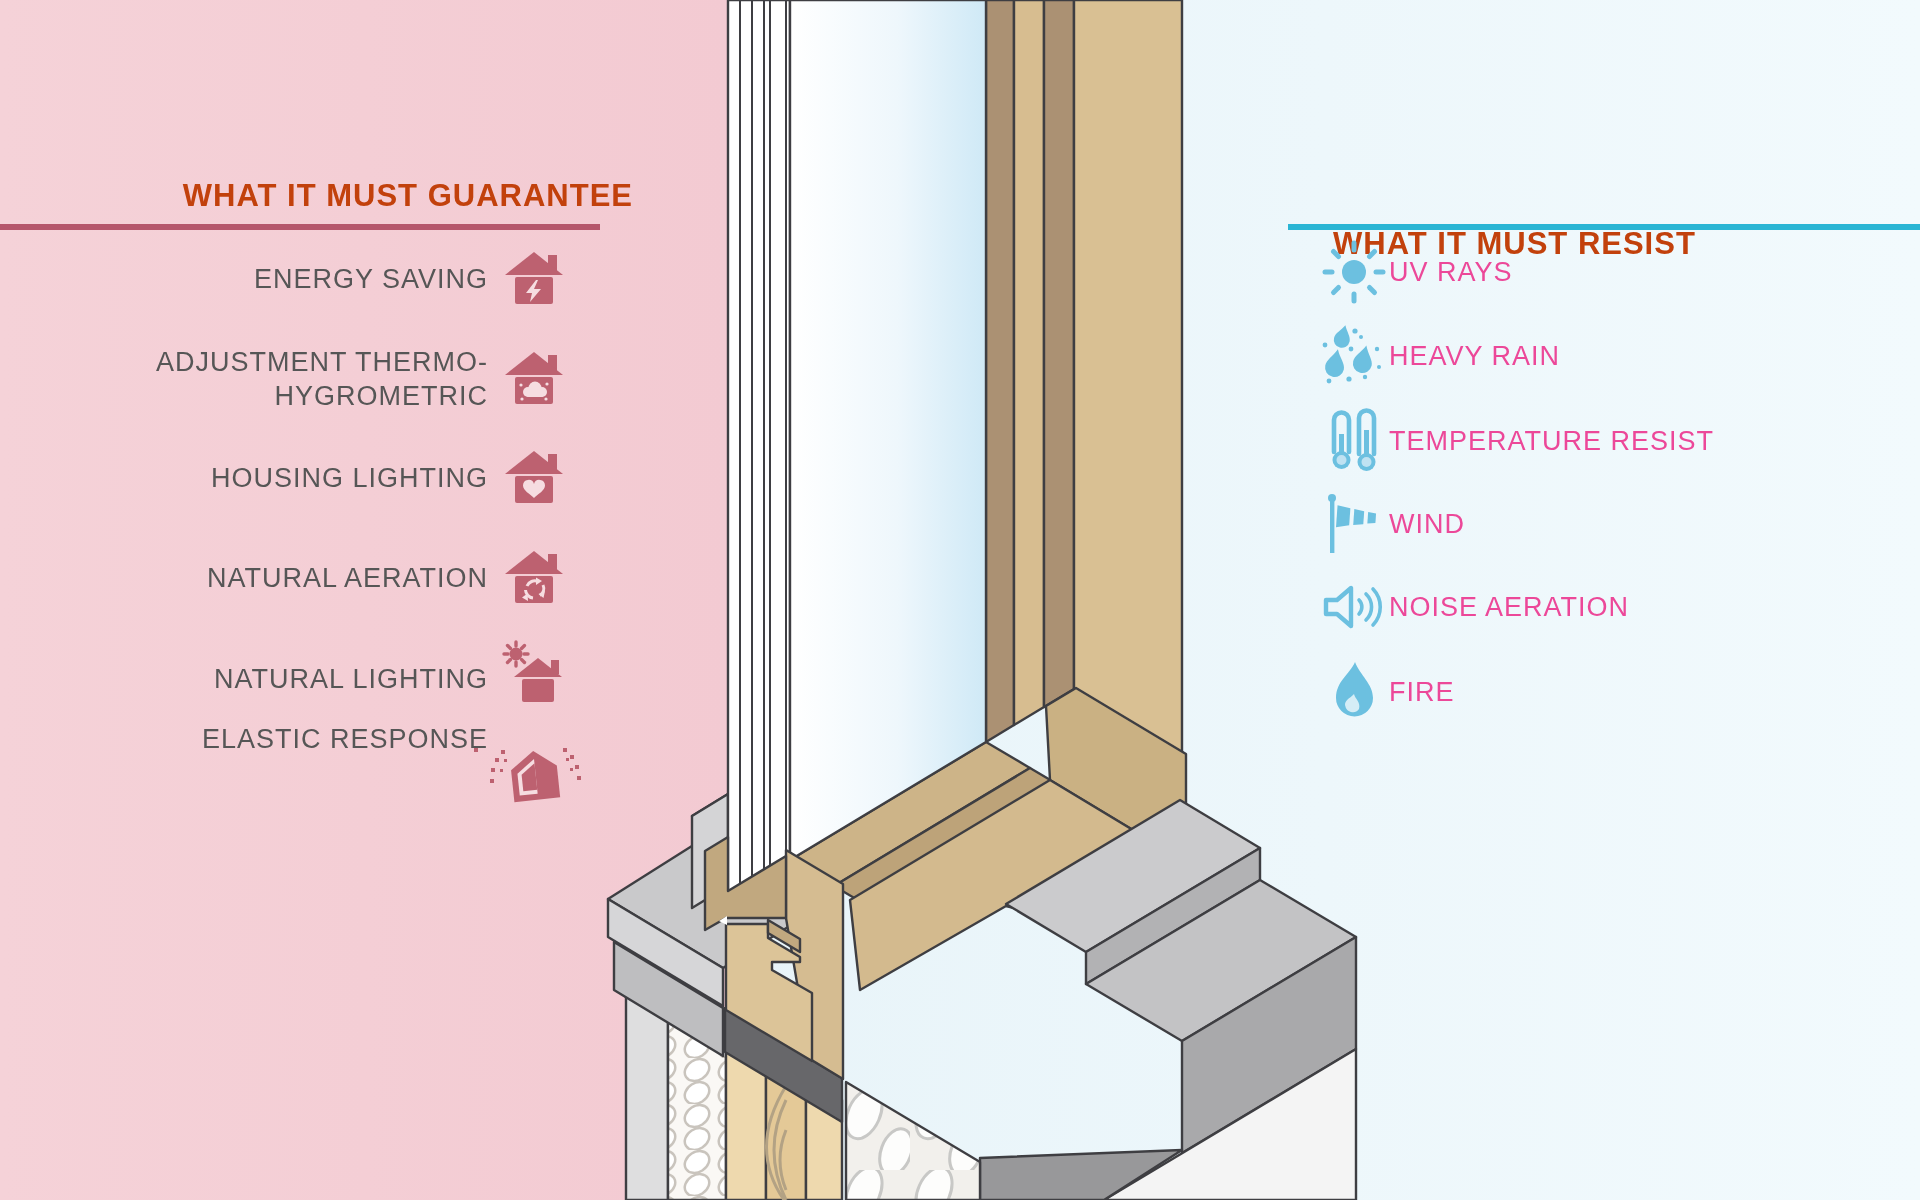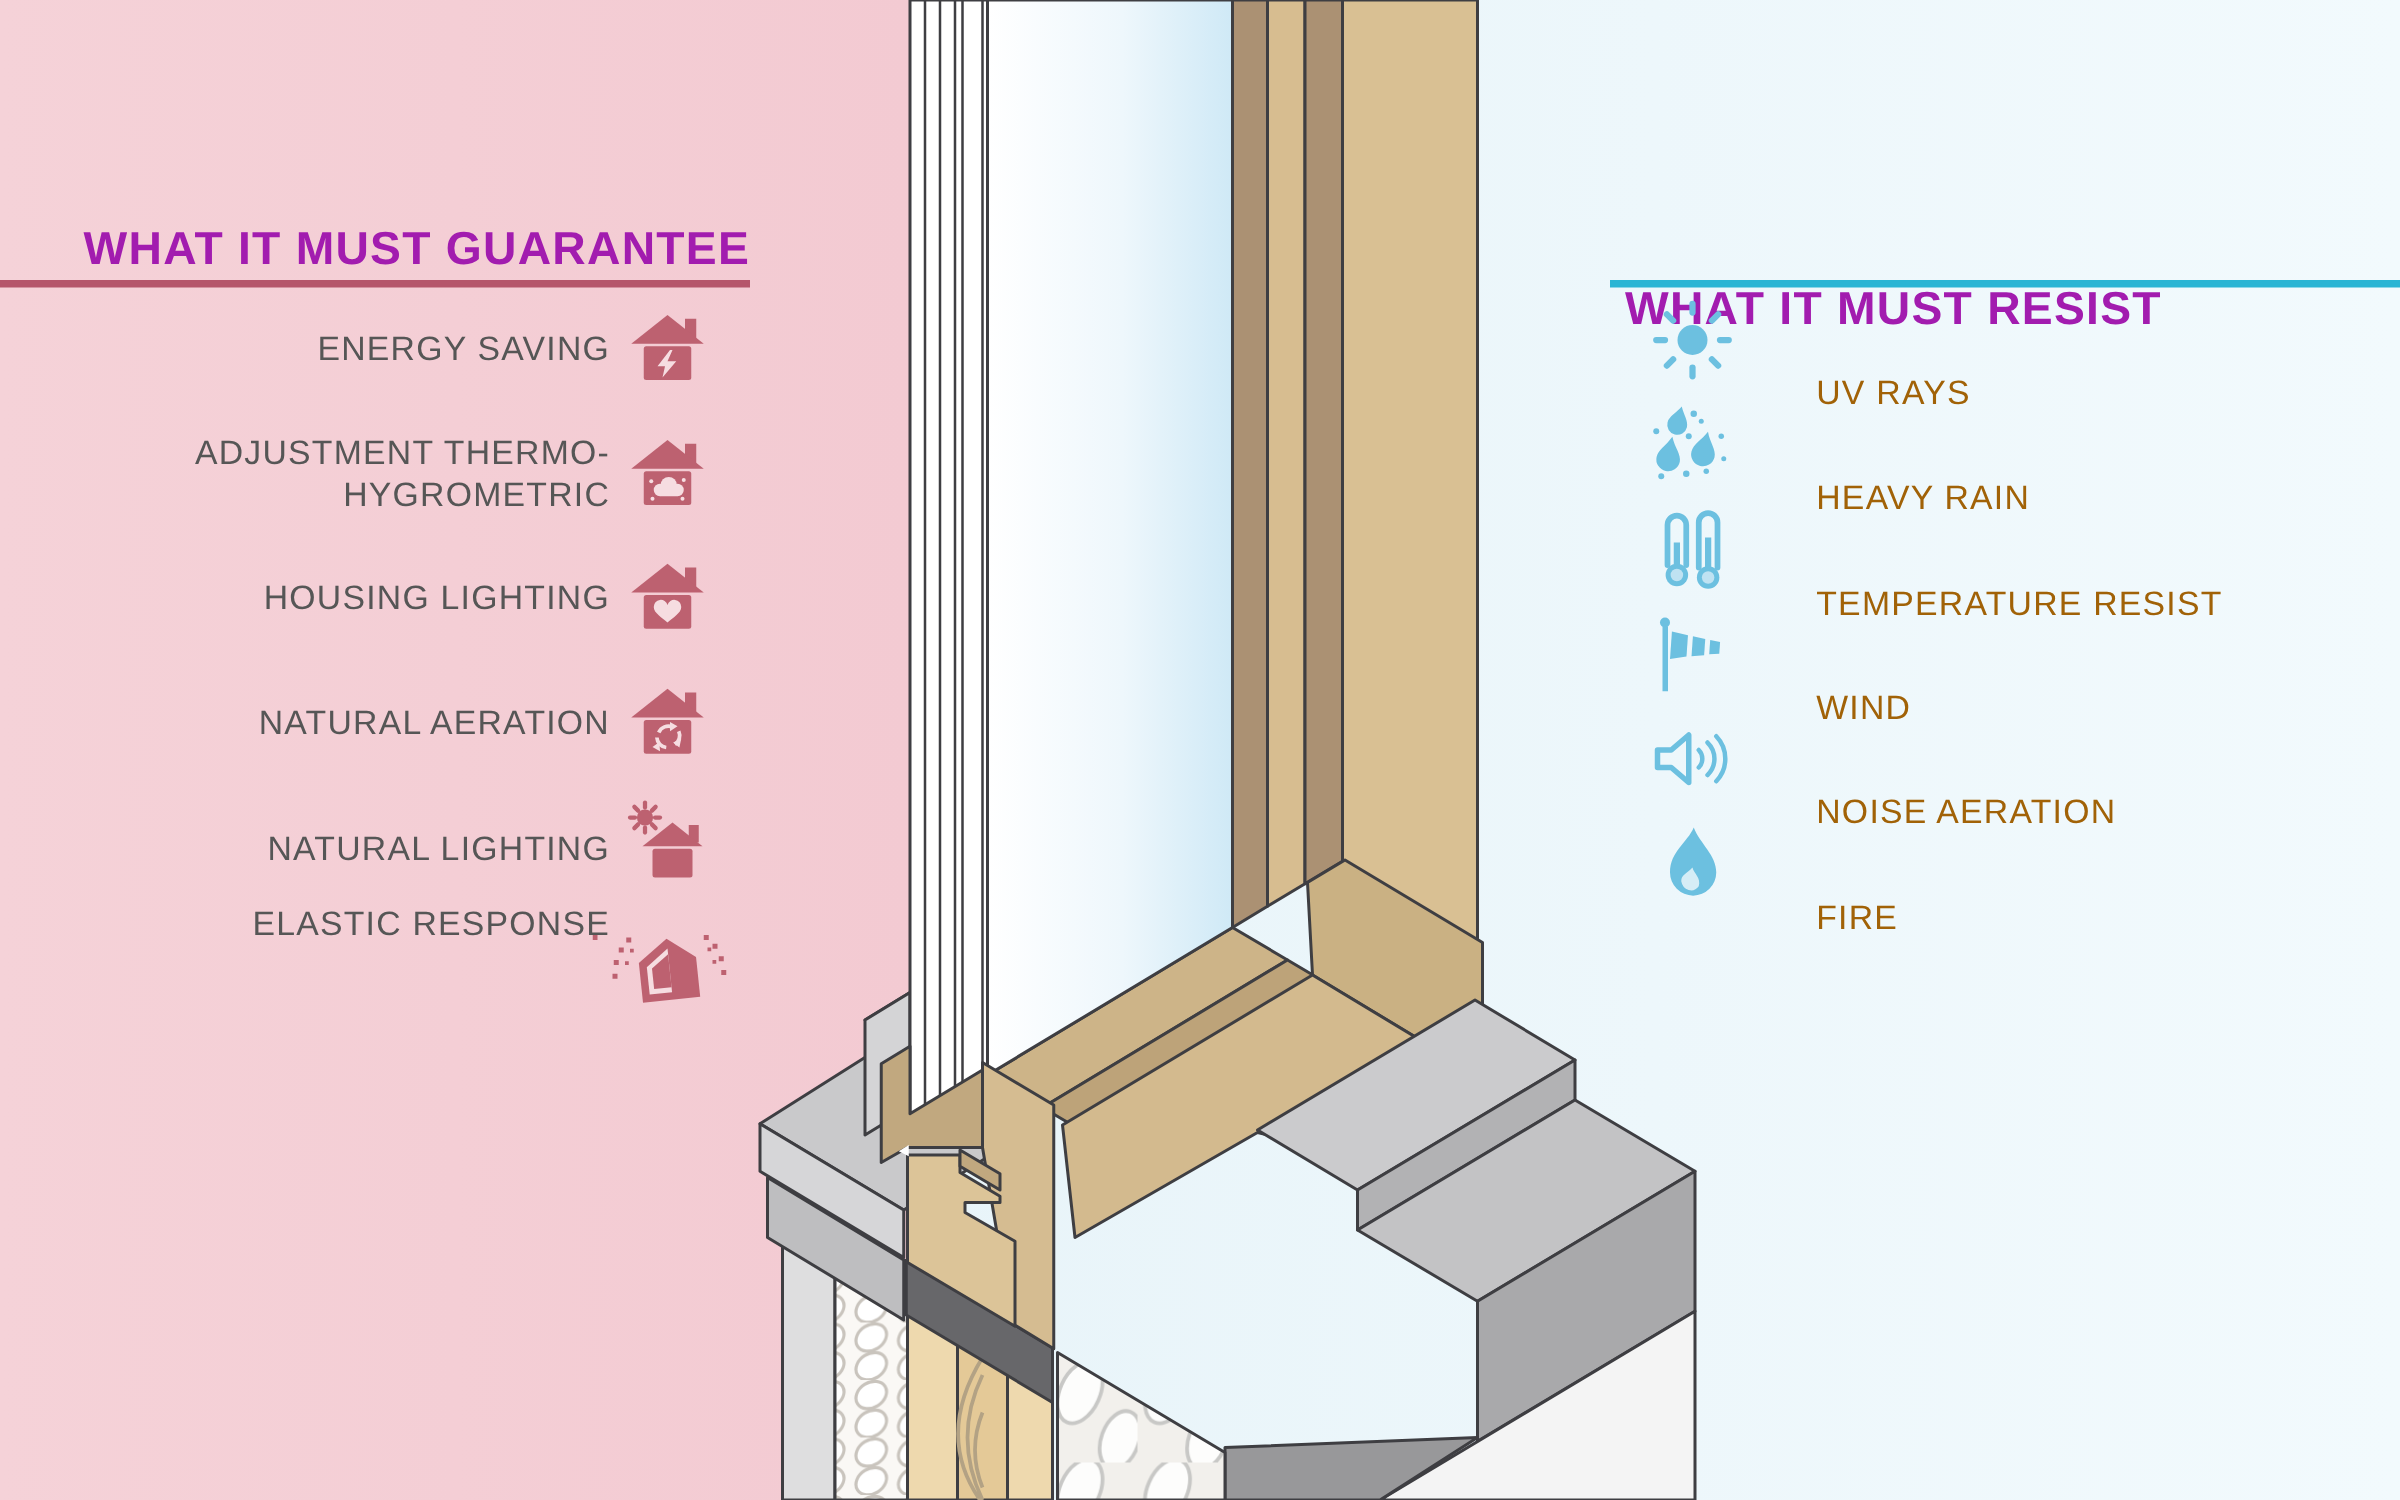--- a/index.html
+++ b/index.html
@@ -2,33 +2,33 @@
 <html><head>
 <meta charset="utf-8">
 <style>
   html,body{margin:0;padding:0;}
   body{width:1920px;height:1200px;overflow:hidden;position:relative;
        font-family:"Liberation Sans", sans-serif;}
   .bg{position:absolute;top:0;height:1200px;}
   .bg-pink{left:0;width:728px;background:linear-gradient(to right,#f5d2d8,#f3cad2);}
   .bg-blue{left:728px;width:1192px;background:linear-gradient(to right,#e8f4f9,#f2fafd);}
   .illustration{position:absolute;left:0;top:0;pointer-events:none;}
-  .hdr{position:absolute;font-size:37px;font-weight:bold;color:#a21caf;letter-spacing:1px;white-space:nowrap;}
+  .hdr{position:absolute;font-size:31px;font-weight:bold;color:#c2410c;letter-spacing:1px;white-space:nowrap;padding-left:33px;}
   .hdr-left{top:178px;left:0;width:600px;text-align:right;}
   .hdr-right{top:178px;left:1300px;margin-top:48px;}
   .rule{position:absolute;top:224px;height:6px;}
   .rule-left{left:0;width:600px;}
   .rule-right{left:1288px;width:632px;}
   .g-label{position:absolute;left:0;width:472px;display:flex;align-items:center;justify-content:flex-end;
            text-align:right;font-size:27px;color:#565656;letter-spacing:1px;line-height:1.25;}
   .g-icon{position:absolute;width:64px;height:64px;left:502px;display:flex;align-items:center;justify-content:center;}
   .g-icon.wide{left:474px;width:120px;}
   .r-item-icon{position:absolute;left:1321px;width:66px;height:66px;display:flex;align-items:center;justify-content:center;}
-  .r-item-label{position:absolute;left:1437px;display:flex;align-items:center;
-                font-size:27px;color:#a16207;letter-spacing:1px;white-space:nowrap;margin-top:42px;}
+  .r-item-label{position:absolute;left:1373px;display:flex;align-items:center;
+                font-size:27px;color:#ec4899;letter-spacing:1px;white-space:nowrap;}
   .row-h{height:84px;padding-left:16px;}
 </style>
 </head>
 <body>
 
 <div class="bg bg-pink"></div>
 <div class="bg bg-blue"></div>
 
 <svg class="illustration" width="1920" height="1200" viewBox="0 0 1920 1200">
   <defs>

